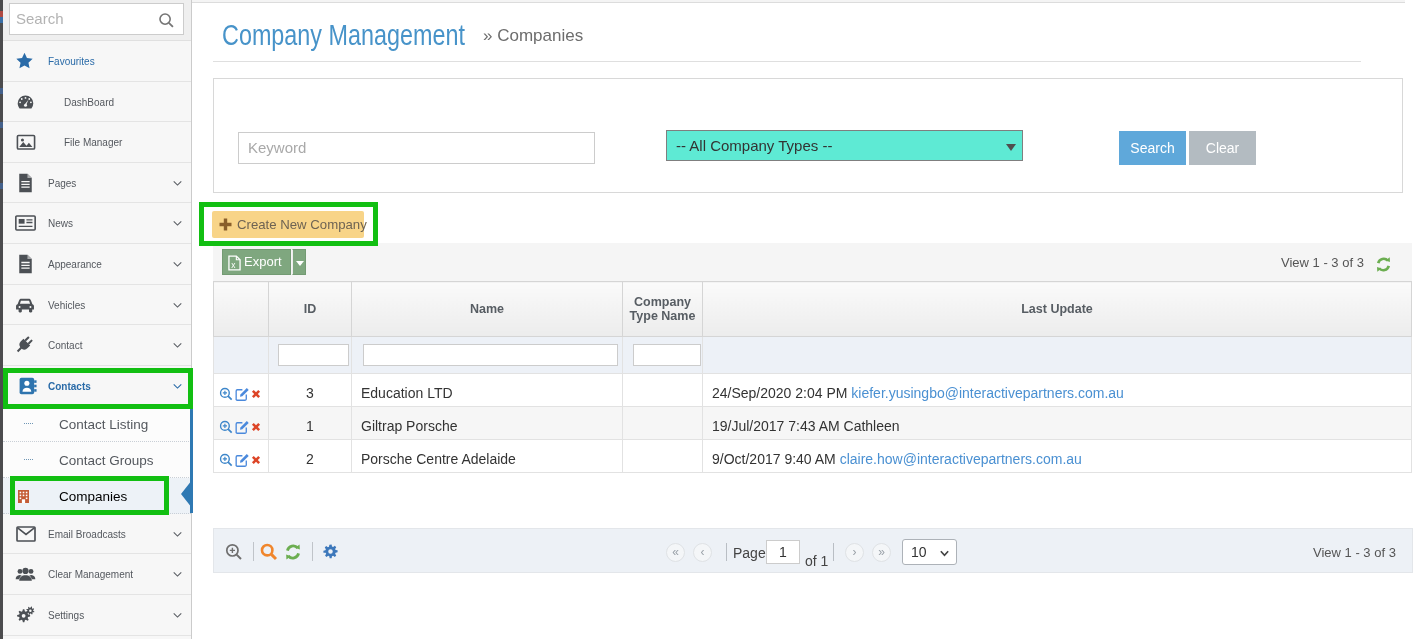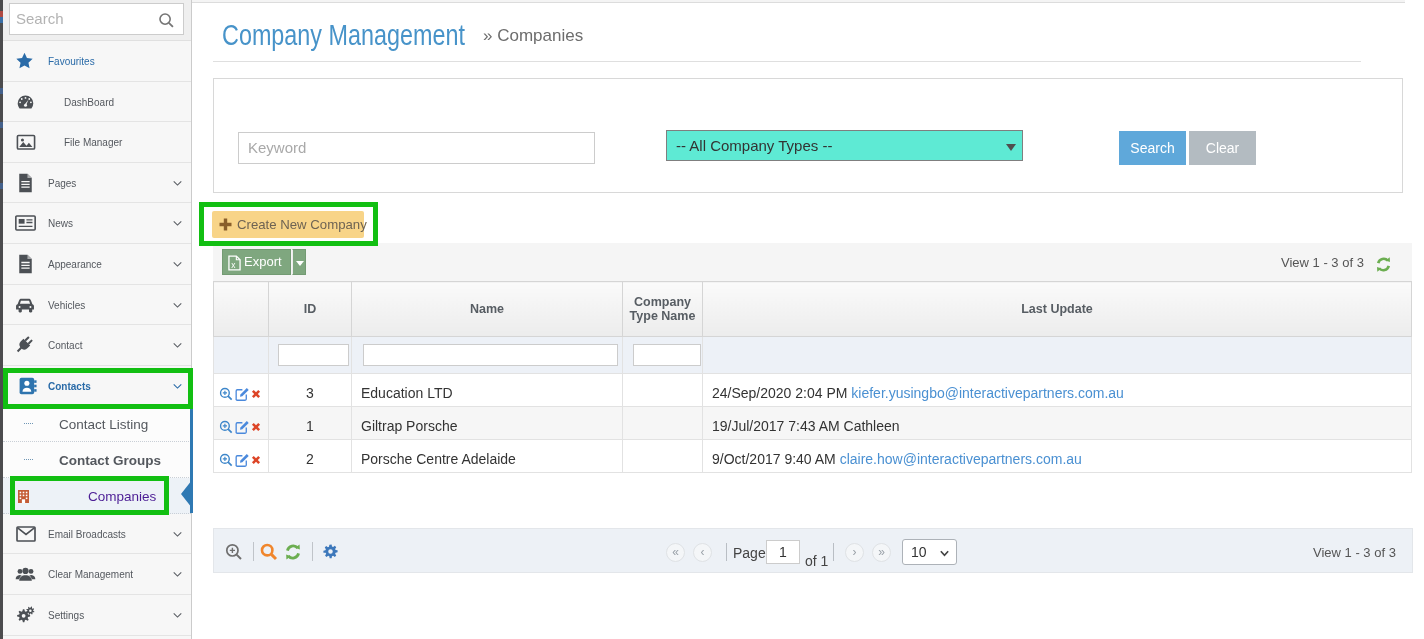--- a/index.html
+++ b/index.html
@@ -15,21 +15,21 @@
 #sb-search-wrap { position:absolute; left:0; top:0; width:188px; height:41px; background:#efefef; border-bottom:1px solid #e0e0e0; }
 #sb-search { position:absolute; left:6px; top:3px; width:175px; height:32px; background:#fff; border:1px solid #ccc; color:#b3b3b3; font-size:15px; line-height:30px; padding-left:6px; }
 #sb-search svg { position:absolute; right:8px; top:8px; }
 .mi { position:absolute; left:0; width:188px; border-bottom:1px solid #e4e4e4; }
 .mi .ic { position:absolute; left:15px; top:50%; transform:translateY(-50%); width:18px; height:19px; }
 .mi .tx { position:absolute; left:45px; top:50%; transform:translateY(-50%); font-size:10px; color:#54585e; white-space:nowrap; }
 .mi .ch { position:absolute; left:169px; top:50%; transform:translateY(-50%); width:11px; height:11px; }
 .mi.blue .tx { color:#2a6ba8; }
 .smi { position:absolute; left:0; width:188px; border-bottom:1px dotted #c9cfd6; background:#fcfcfc; }
 .smi .tx { position:absolute; left:56px; top:50%; transform:translateY(-50%); font-size:13.5px; color:#54585e; white-space:nowrap; }
-.smi.blue .tx { color:#4c1d95;margin-left:29px; }
+.smi.blue .tx { color:#000000; }
 .dotv { position:absolute; left:20px; border-left:1px dotted #6f96b5; width:0; }
 .doth { position:absolute; border-top:1px dotted #6f96b5; height:0; }
 
 
 #bluebar { left:190px; top:408px; width:3px; height:105px; background:#2f79b3; }
 #bluearrow { left:181px; top:480px; width:0; height:0; border-top:14px solid transparent; border-bottom:14px solid transparent; border-right:11px solid #2f79b3; }
 
 
 .gbox { position:absolute; border:5px solid #12bf12; background:transparent; }
 
@@ -214,21 +214,21 @@
       <span class="tx" style="font-weight:bold;">Contacts</span>
       <svg class="ch" viewBox="0 0 16 16">
           <path d="M2.5 5.5l5.5 5.5 5.5-5.5" stroke="#2a6ba8" stroke-width="1.6" fill="none"></path>
         </svg>
     </div>
     <div class="dotv" style="top:407px; height:103px;"></div>
     <div class="smi" style="top:406px; height:36px;">
       <div class="doth" style="left:21px; top:17px; width:9px;"></div>
       <span class="tx">Contact Listing</span>
     </div>
-    <div class="smi" style="top:442px; height:36px;font-weight:bold;">
+    <div class="smi" style="top:442px; height:36px;">
       <div class="doth" style="left:21px; top:17px; width:9px;"></div>
       <span class="tx">Contact Groups</span>
     </div>
     <div class="smi blue" style="top:478px; height:36px; background:#edf2f7;">
       <svg style="position:absolute; left:15px; top:12px;" width="11" height="13" viewBox="0 0 11 13">
           <rect width="11" height="13" fill="#c45c35"></rect>
           <g fill="#fff">
             <rect x="1.6" y="1.7" width="1.6" height="1.6"></rect>
             <rect x="4.7" y="1.7" width="1.6" height="1.6"></rect>
             <rect x="7.8" y="1.7" width="1.6" height="1.6"></rect>

